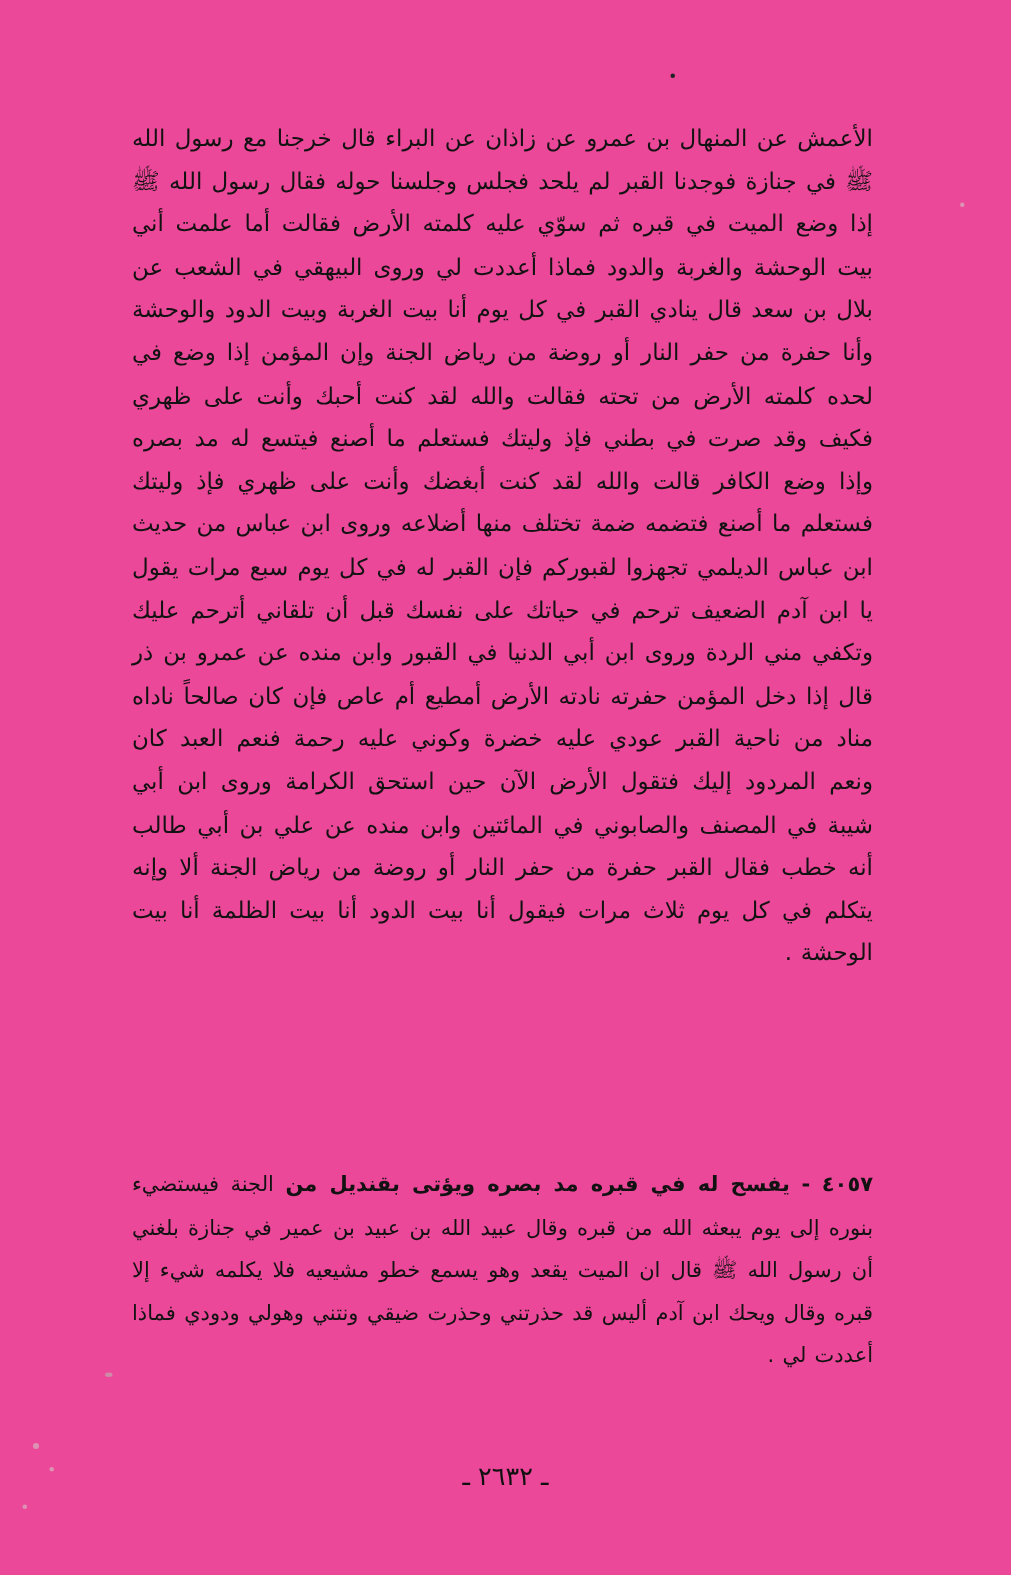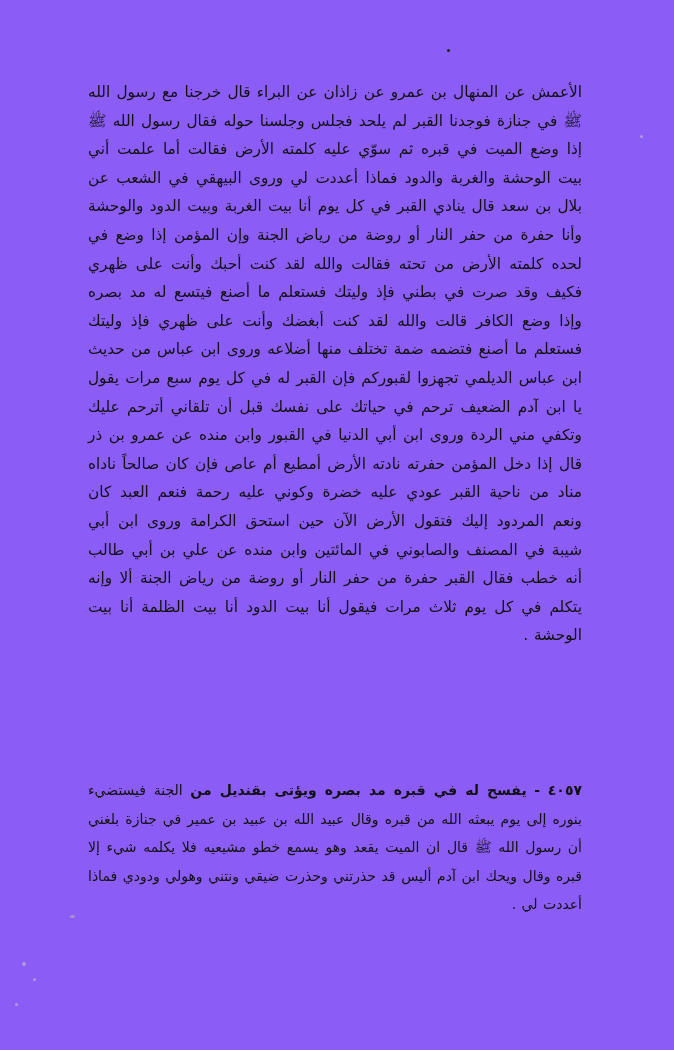--- a/index.html
+++ b/index.html
@@ -4,21 +4,21 @@
 <style>
   html, body {
     margin: 0;
     padding: 0;
     background: #ffffff;
   }
   .page {
     position: relative;
     width: 674px;
     height: 1050px;
-    background: #8b5cf6;
+    background: #ec4899;
     overflow: hidden;
     font-family: "DejaVu Sans", sans-serif;
   }
   
   .speckle {
     position: absolute;
     background: #cfcfc9;
     border-radius: 50%;
     opacity: .55;
   }
@@ -100,14 +100,15 @@
   <div class="ink-blot" style="left:70px;top:915px;width:5px;height:3px;"></div>
 
   <div class="body-block">
     <p class="para-1">الأعمش عن المنهال بن عمرو عن زاذان عن البراء قال خرجنا مع رسول الله ﷺ في جنازة فوجدنا القبر لم يلحد فجلس وجلسنا حوله فقال رسول الله ﷺ إذا وضع الميت في قبره ثم سوّي عليه كلمته الأرض فقالت أما علمت أني بيت الوحشة والغربة والدود فماذا أعددت لي وروى البيهقي في الشعب عن بلال بن سعد قال ينادي القبر في كل يوم أنا بيت الغربة وبيت الدود والوحشة وأنا حفرة من حفر النار أو روضة من رياض الجنة وإن المؤمن إذا وضع في لحده كلمته الأرض من تحته فقالت والله لقد كنت أحبك وأنت على ظهري فكيف وقد صرت في بطني فإذ وليتك فستعلم ما أصنع فيتسع له مد بصره وإذا وضع الكافر قالت والله لقد كنت أبغضك وأنت على ظهري فإذ وليتك فستعلم ما أصنع فتضمه ضمة تختلف منها أضلاعه وروى ابن عباس من حديث ابن عباس الديلمي تجهزوا لقبوركم فإن القبر له في كل يوم سبع مرات يقول يا ابن آدم الضعيف ترحم في حياتك على نفسك قبل أن تلقاني أترحم عليك وتكفي مني الردة وروى ابن أبي الدنيا في القبور وابن منده عن عمرو بن ذر قال إذا دخل المؤمن حفرته نادته الأرض أمطيع أم عاص فإن كان صالحاً ناداه مناد من ناحية القبر عودي عليه خضرة وكوني عليه رحمة فنعم العبد كان ونعم المردود إليك فتقول الأرض الآن حين استحق الكرامة وروى ابن أبي شيبة في المصنف والصابوني في المائتين وابن منده عن علي بن أبي طالب أنه خطب فقال القبر حفرة من حفر النار أو روضة من رياض الجنة ألا وإنه يتكلم في كل يوم ثلاث مرات فيقول أنا بيت الدود أنا بيت الظلمة أنا بيت الوحشة .</p>
   </div>
 
   <div class="para-2">
     <p><span class="hadith-num">٤٠٥٧</span> <span class="hadith-num">-</span> <span class="hadith-num">يفسح   له في قبره مد بصره ويؤتى بقنديل من</span> <span>الجنة فيستضيء بنوره إلى يوم يبعثه الله من قبره وقال عبيد الله بن عبيد بن عمير في جنازة بلغني أن رسول الله ﷺ قال ان الميت يقعد وهو يسمع خطو مشيعيه فلا يكلمه شيء إلا قبره وقال ويحك ابن آدم أليس قد حذرتني وحذرت ضيقي ونتني وهولي ودودي فماذا أعددت لي .</span></p>
   </div>
 
+  <div class="page-number">ـ ٢٦٣٢ ـ</div>
 
 </div>
 
 </body></html>

